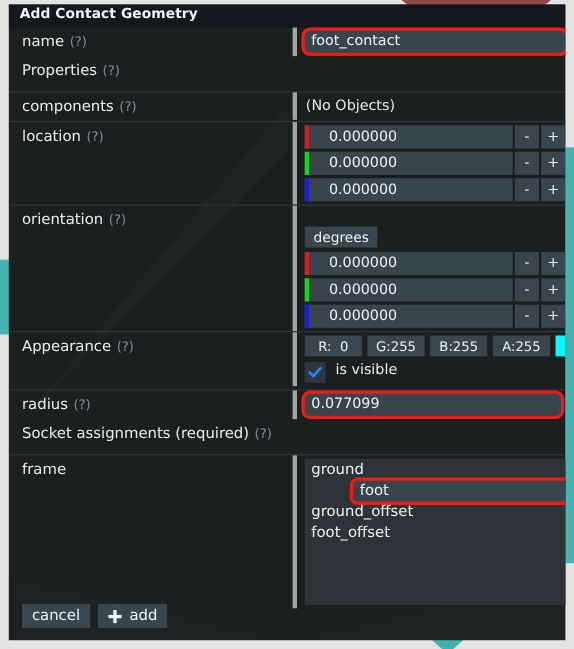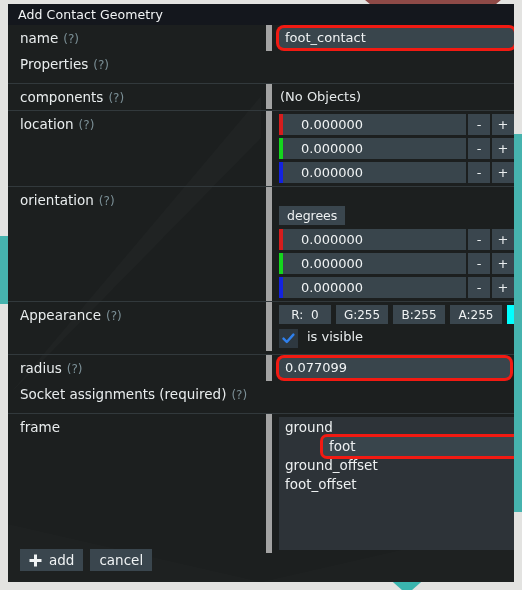--- a/index.html
+++ b/index.html
@@ -63,22 +63,22 @@
   .sheen-b { left:0; top:520px; width:506px; height:58px;
              clip-path: polygon(0 0, 253px 100%, 506px 0, 506px 100%, 0 100%);
              background: rgba(255,255,255,0.012); }
 
   .titlebar {
     position: relative;
     height: 21px;
     background: #14171d;
     color: #f2f4f5;
     font-size: 12.5px;
-    font-weight: normal;
-    display: flex; align-items: center;
+    font-weight: bold;
+    display: flex; 
     padding-left: 10px;
     letter-spacing: .1px;
   }
 
   .body { position: relative; }
 
   .row {
     position: relative;
     display: flex;
     align-items: flex-start;
@@ -93,21 +93,21 @@
     font-size: 13.5px;
     color: #e9edee;
     white-space: nowrap;
   }
   .q { color: #7b8f96; font-size: 12px; margin-left: 5px; }
 
   .val {
     flex: 1 1 auto;
     box-sizing: border-box;
     padding: 3px 0 3px 7px;
-    border-left: 6px solid #a3a3a3;
+    border-left: 4px solid #a3a3a3;
     min-height: 23px;
   }
 
   .plain-text {
     font-size: 13px; color: #e5e9ea;
     line-height: 19px;
     padding-left: 1px;
   }
 
   
@@ -401,25 +401,25 @@
           <div class="litem sel">foot</div>
           <div class="litem">ground_offset</div>
           <div class="litem">foot_offset</div>
         </div>
       </div>
     </div>
 
   </div>
 
   <div class="footer">
+    <div class="btn">cancel</div>
     <div class="btn">
       <span class="plus-icon">
         <svg width="13" height="13" viewBox="0 0 13 13">
           <rect x="5" y="0.5" width="3" height="12" fill="#f0f3f4"></rect>
           <rect x="0.5" y="5" width="12" height="3" fill="#f0f3f4"></rect>
         </svg>
       </span>
       <span>add</span>
     </div>
-    <div class="btn">cancel</div>
   </div>
 
 </div>
 
 </body></html>

